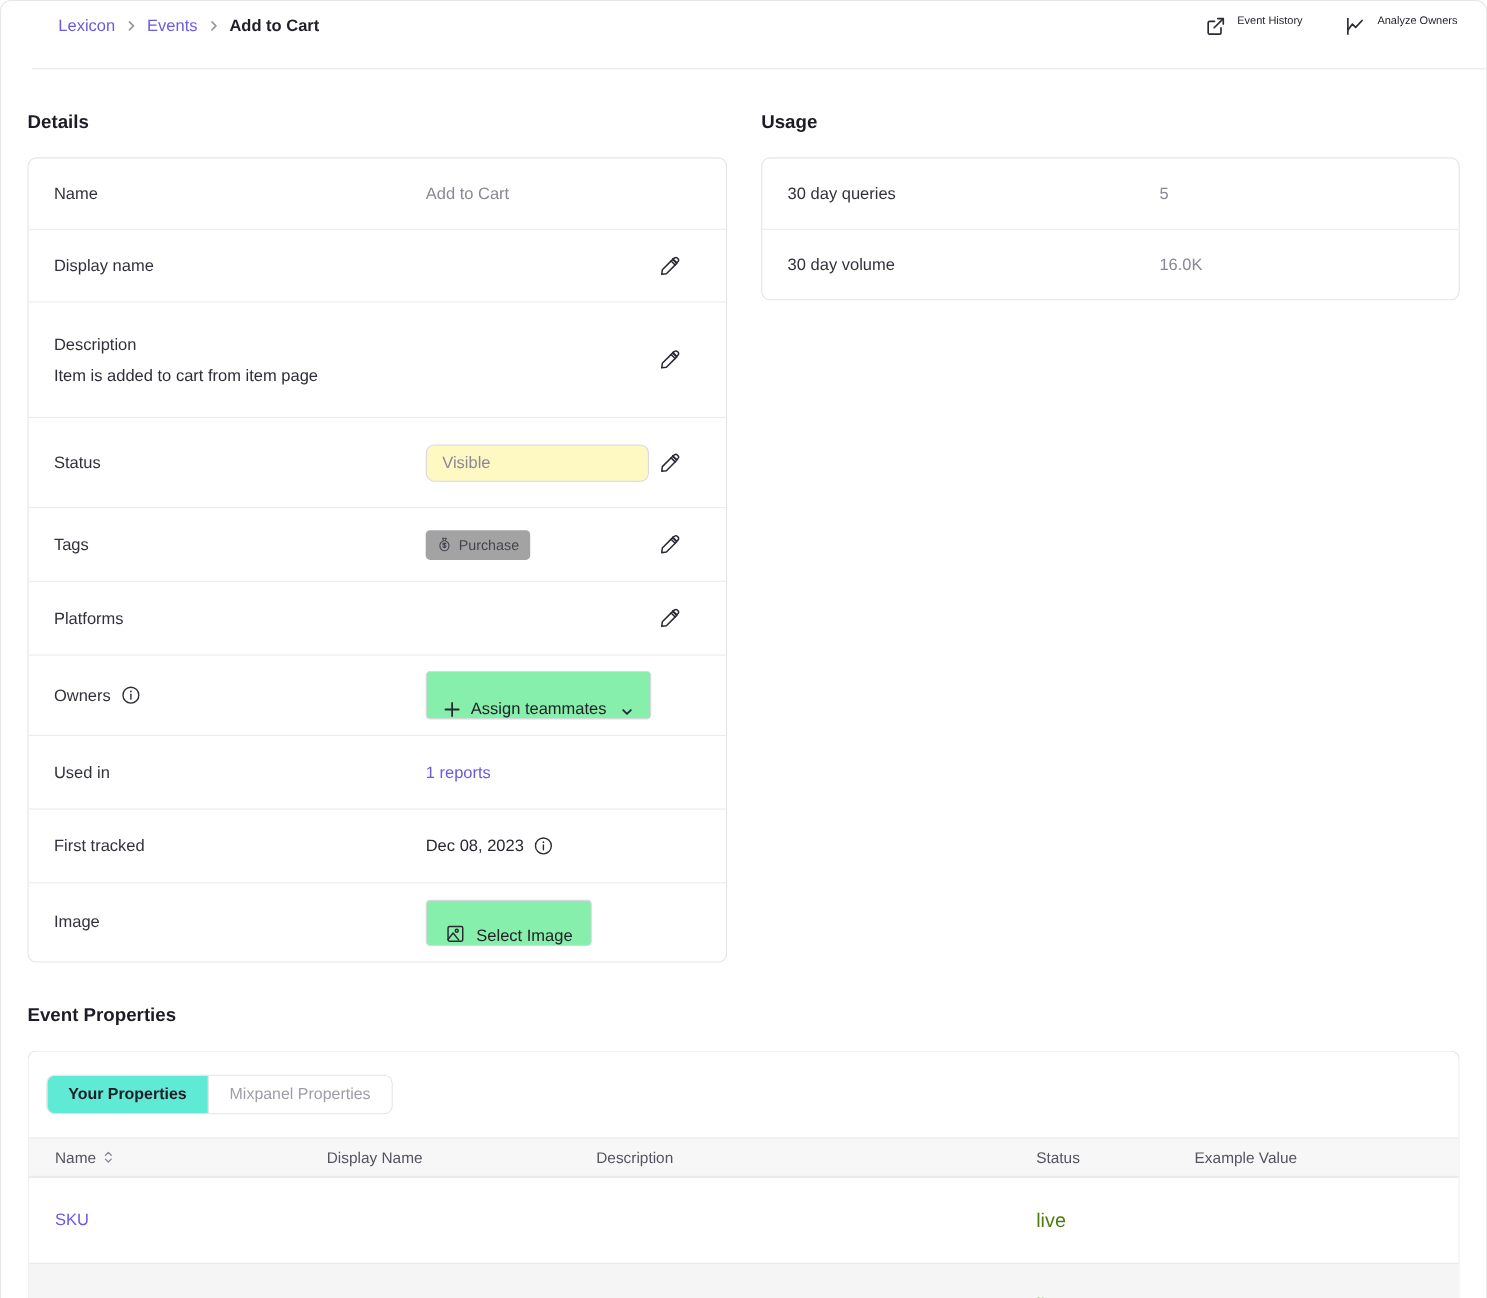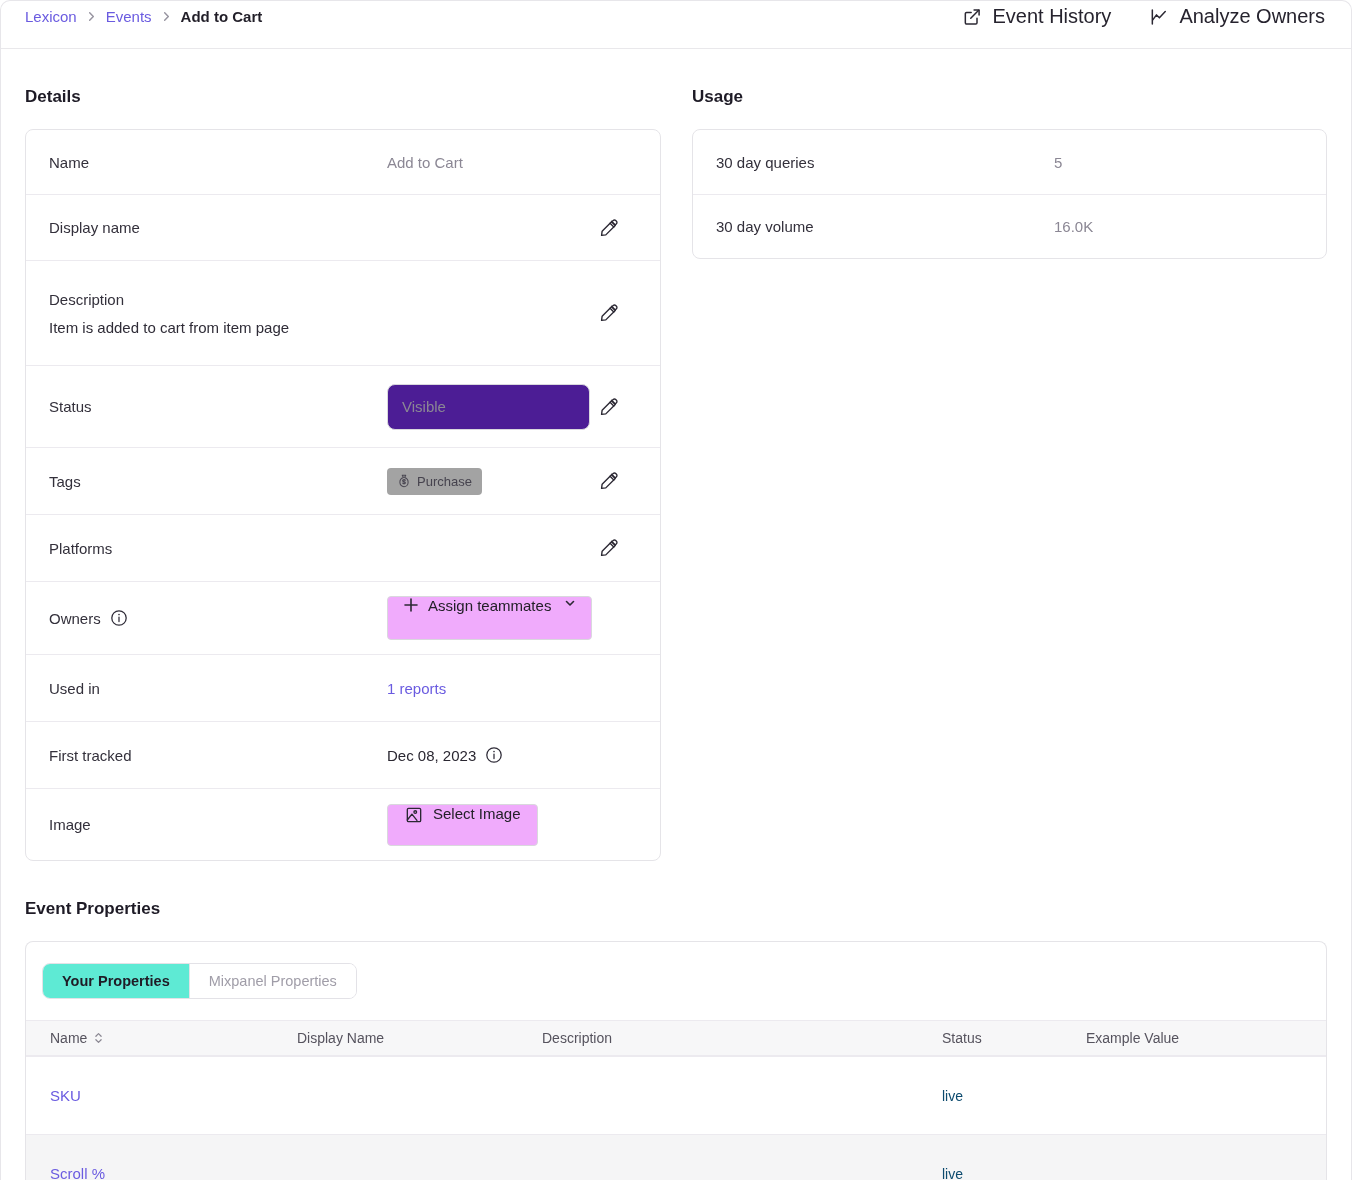--- a/index.html
+++ b/index.html
@@ -10,31 +10,31 @@
     color:#26232e;
   }
   .app {
     width:1352px; height:1180px;
     border:1px solid #e7e6ea; border-bottom:none;
     border-radius:10px 10px 0 0;
     overflow:hidden; background:#fff;
   }
   
   .topbar {
-    height:48px; display:flex; align-items:center;
-    padding:0 26px 16px 24px; border-bottom:1px solid #e9e8eb;
+    height:62px; display:flex; align-items:center;
+    padding:0 26px 16px 24px; border-bottom:1px solid #e9e8eb;margin-left:28px;
   }
   .crumbs { display:flex; align-items:center; gap:9px; font-size:15px; }
   .crumb-link { color:#6a5be0; cursor:pointer; text-decoration:none; }
   .crumb-current { color:#211e28; font-weight:bold; }
   .crumb-sep { color:#9794a0; display:flex; align-items:center; }
   .top-actions { margin-left:auto; display:flex; align-items:center; gap:38px; }
   .top-btn {
-    display:flex; align-items:center; gap:10px; background:none; border:none;
-    font-family:inherit; font-size:20px; color:#26232e; cursor:pointer;
+    display:flex; gap:10px; background:none; border:none;
+    font-family:inherit; font-size:10px; color:#26232e; cursor:pointer;
   }
   .icon { display:inline-flex; flex:none; color:#2b2833; }
   .icon svg { display:block; }
 
   
   .content { padding:0 24px; }
   .section-title { font-size:17px; font-weight:bold; color:#1e1b26; margin:38px 0 22px; }
   .two-col { display:flex; gap:31px; align-items:flex-start; }
   .col-left { width:636px; flex:none; }
   .col-right { flex:1; }
@@ -48,31 +48,31 @@
   .r65{min-height:64px} .r66{min-height:66px} .r106{min-height:105px}
   .r82{min-height:82px} .r67{min-height:67px} .r73{min-height:73px} .r72{min-height:72px}
   .row-label { width:338px; flex:none; font-size:15px; color:#33303b; display:flex; align-items:center; gap:9px; }
   .row-value { font-size:15px; color:#8b8794; }
   .row-value-dark { font-size:15px; color:#2a2731; display:flex; align-items:center; gap:9px; }
   .edit-btn { margin-left:auto; background:none; border:none; cursor:pointer; color:#35323d; padding:0; display:flex; }
   .desc-block { display:flex; flex-direction:column; gap:11px; }
   .desc-text { font-size:15px; color:#2f2c37; }
 
   .status-input {
-    width:203px; height:46px; border:1px solid #d9d8dd; border-radius:8px;
-    padding:0 14px; font-family:inherit; font-size:15px; color:#8b8794; background:#4c1d95;
+    width:203px; height:34px; border:1px solid #d9d8dd; border-radius:8px;
+    padding:0 14px; font-family:inherit; font-size:15px; color:#8b8794; background:#fef9c3;
   }
   .tag-chip {
     display:inline-flex; align-items:center; gap:6px;
     background:#a3a3a3; border-radius:4px; padding:6px 10px;
     font-size:13px; color:#46434e; cursor:default;
   }
   .outline-btn {
-    display:inline-flex; align-items:flex-start; gap:9px;
-    border:1px solid #d9d8dd; border-radius:4px; background:#f0abfc;
+    display:inline-flex; align-items:flex-end; gap:9px;
+    border:1px solid #d9d8dd; border-radius:4px; background:#86efac;
     font-family:inherit; font-size:15px; color:#232028; cursor:pointer;
   }
   .assign-btn { height:44px; padding:0 15px; }
   .select-img-btn { height:42px; padding:0 16px; }
   .link { color:#6a5be0; font-size:15px; text-decoration:none; cursor:pointer; }
 
   
   .props-card { margin-top:0; border-bottom:none; border-radius:8px 8px 0 0; }
   .tabs {
     display:inline-flex; border:1px solid #e3e2e7; border-radius:8px;
@@ -85,21 +85,21 @@
   .tab.active { background:#5eead4; color:#1f1c26; font-weight:bold; }
   .tab + .tab { border-left:1px solid #e3e2e7; }
 
   .tgrid { display:grid; grid-template-columns:247px 245px 400px 144px auto; align-items:center; padding-left:24px; }
   .thead { background:#f7f7f8; height:36px; font-size:14px; color:#56535e; border-top:1px solid #eceaef; border-bottom:1px solid #eceaef; }
   .th { display:flex; align-items:center; gap:6px; }
   .trow { height:78px; border-top:1px solid #eceaef; }
   .trow:first-of-type { border-top:none; }
   .trow.hovered { background:#f5f5f6; }
   .cell-name { font-size:15px; color:#6a5be0; cursor:pointer; }
-  .cell-status { font-size:14px; color:#0c4a6e; }
+  .cell-status { font-size:18px; color:#4d7c0f; }
   .sort-icon { color:#8a8792; display:flex; }
 </style>
 </head>
 <body>
 
 <div class="app">
 
   <div class="topbar">
     <div class="crumbs">
       <a class="crumb-link">Lexicon</a>

